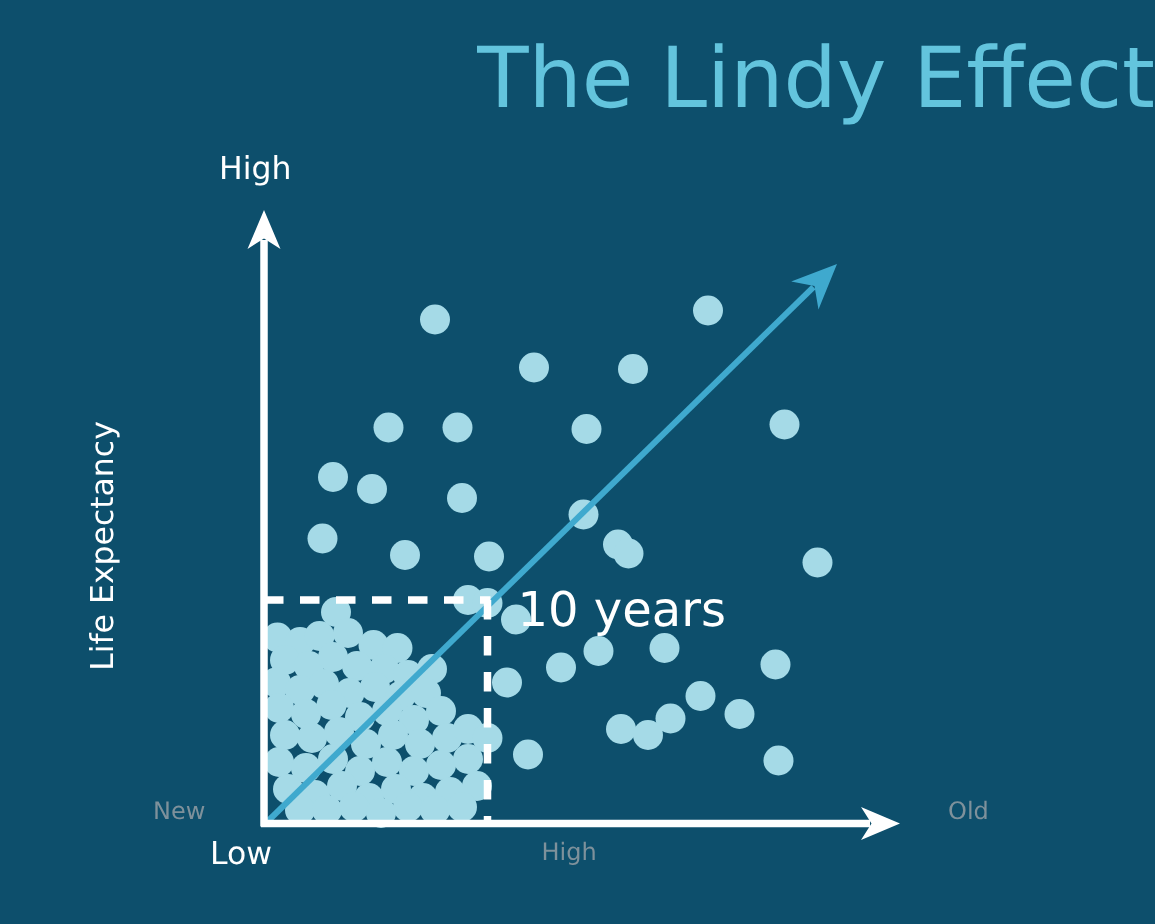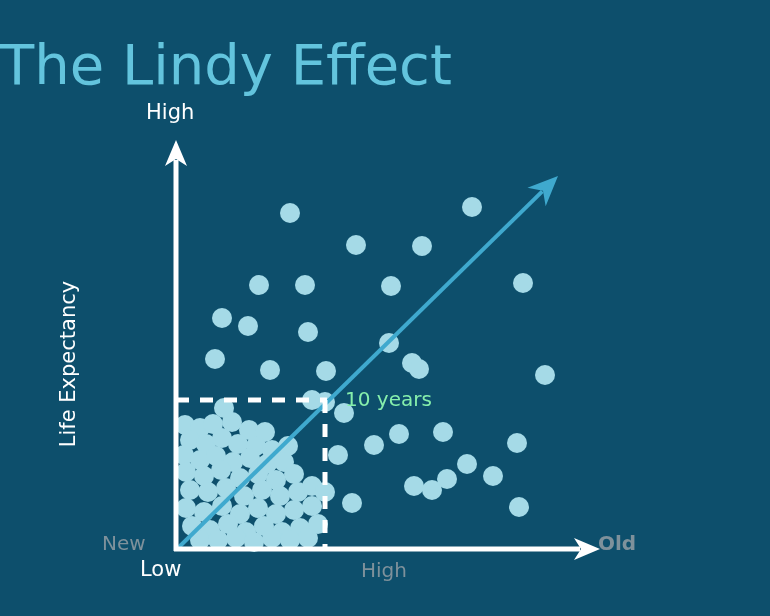--- a/index.html
+++ b/index.html
@@ -16,70 +16,70 @@
   }
   #figure {
     position: absolute;
     inset: 0;
     width: 770px;
     height: 616px;
   }
   .chart-title {
     position: absolute;
     left: 0;
-    top: 34px;
+    top: 22px;
     width: 770px;
-    text-align: left;
+    text-align: right;
     font-size: 56px;
     font-weight: 400;
     letter-spacing: 0px;
     color: #63c4dd;
     font-family: "DejaVu Sans", "Liberation Sans", sans-serif;
     line-height: 1.1;
   }
   .axis-cap {
     position: absolute;
     font-size: 21px;
     color: #ffffff;
     font-family: "DejaVu Sans", "Liberation Sans", sans-serif;
     text-align: center;
   }
   .axis-cap.high { left: 146px; top: 100px; }
   .axis-cap.low  { left: 140px; top: 557px; }
 
   .axis-end {
     position: absolute;
-    font-size: 20px;
+    font-size: 16px;
     color: #7e919b;
     font-family: "DejaVu Sans", "Liberation Sans", sans-serif;
   }
   .axis-end.new { left: 102px; top: 531px; }
-  .axis-end.old { left: 598px; top: 531px; font-weight: bold; }
+  .axis-end.old { left: 632px; top: 531px; }
   .axis-end.time { left: 361px; top: 558px; }
 
   .ylabel {
     position: absolute;
     left: -52px;
     top: 352px;
     width: 240px;
     text-align: center;
     transform: rotate(-90deg);
     transform-origin: center center;
     font-size: 21px;
     color: #ffffff;
     white-space: nowrap;
     font-family: "DejaVu Sans", "Liberation Sans", sans-serif;
   }
 
   .annot {
     position: absolute;
     left: 345px;
     top: 387px;
-    font-size: 20px;
-    color: #86efac;
+    font-size: 32px;
+    color: #ffffff;
     font-family: "DejaVu Sans", "Liberation Sans", sans-serif;
   }
   svg { display: block; }
 </style>
 </head>
 <body>
 
 <div id="figure">
 
   <div class="chart-title">The Lindy Effect</div>

